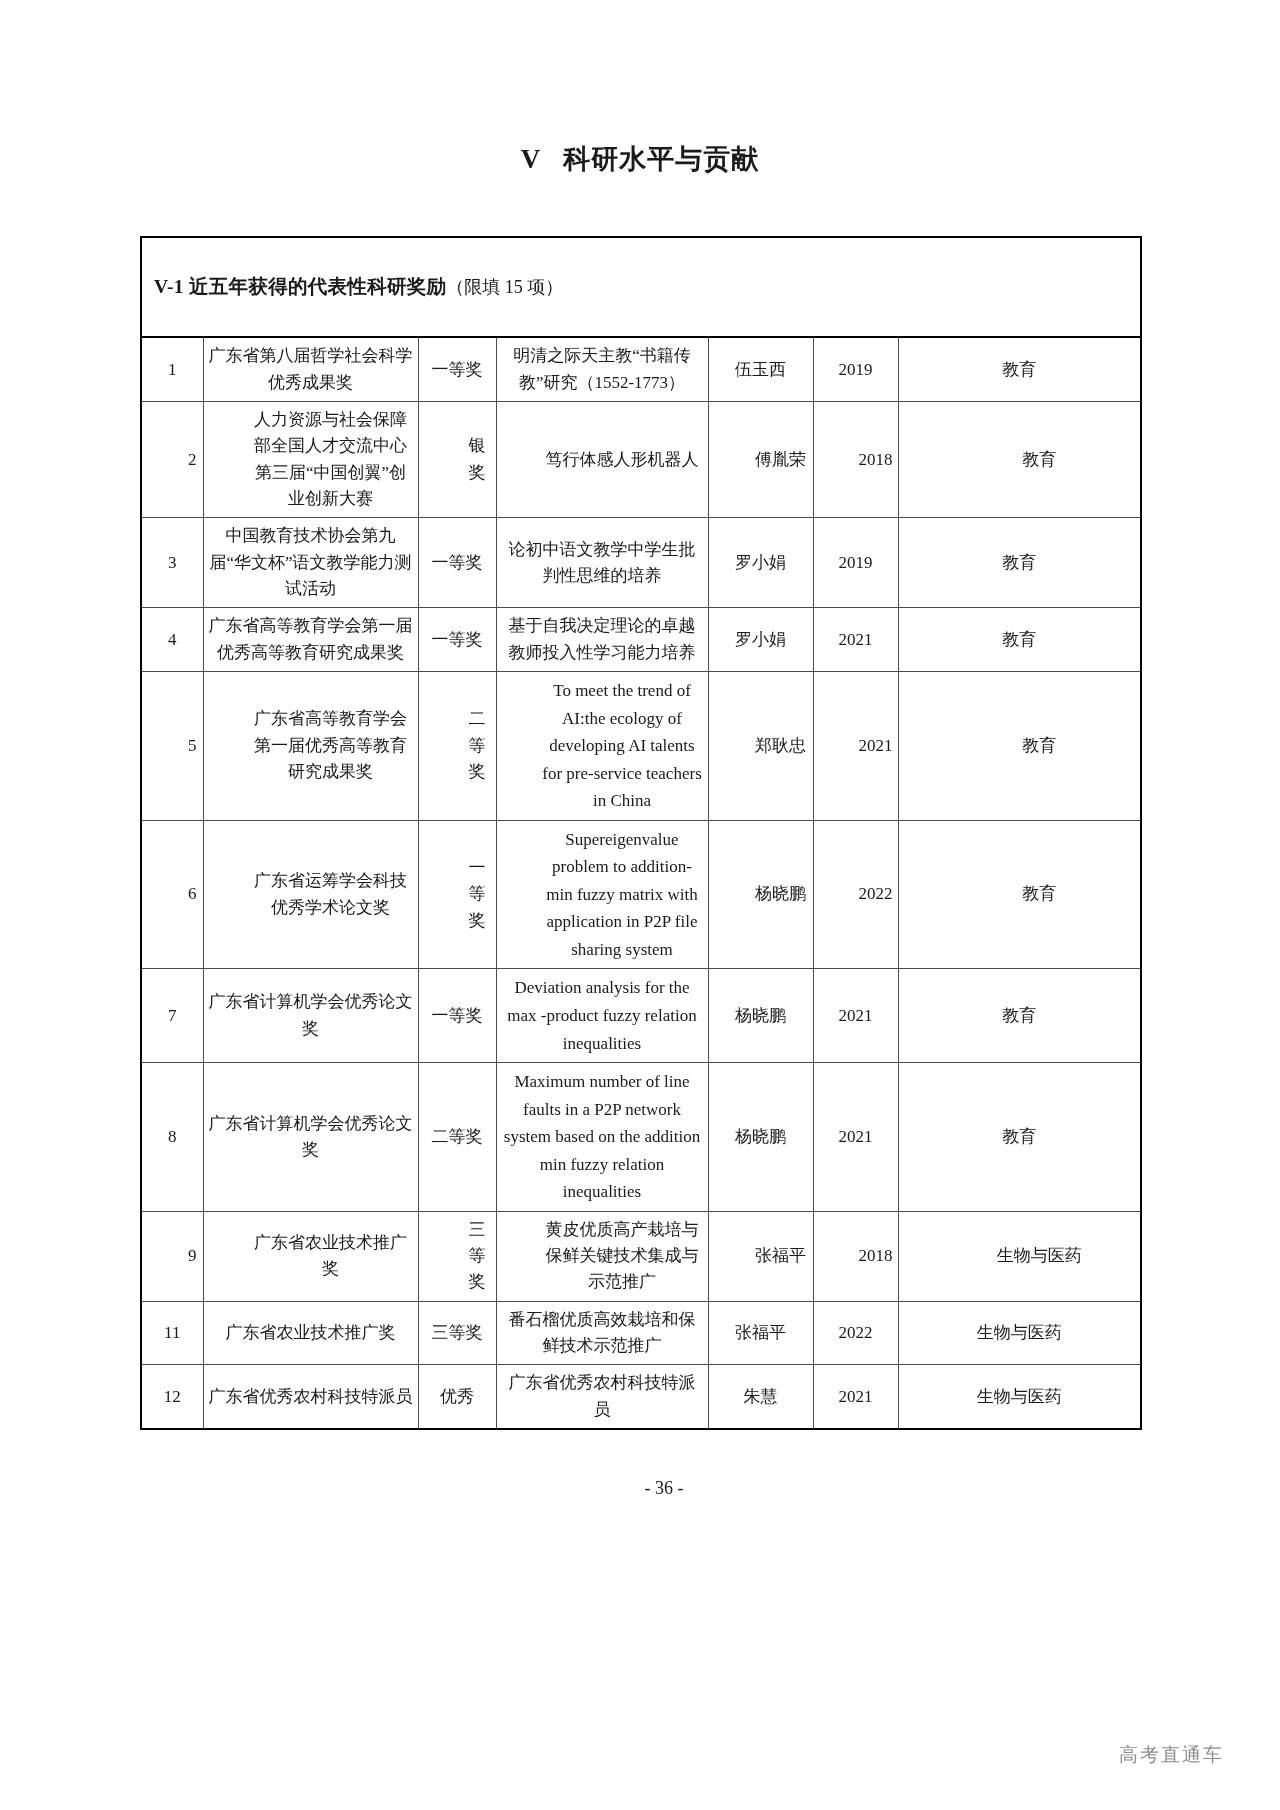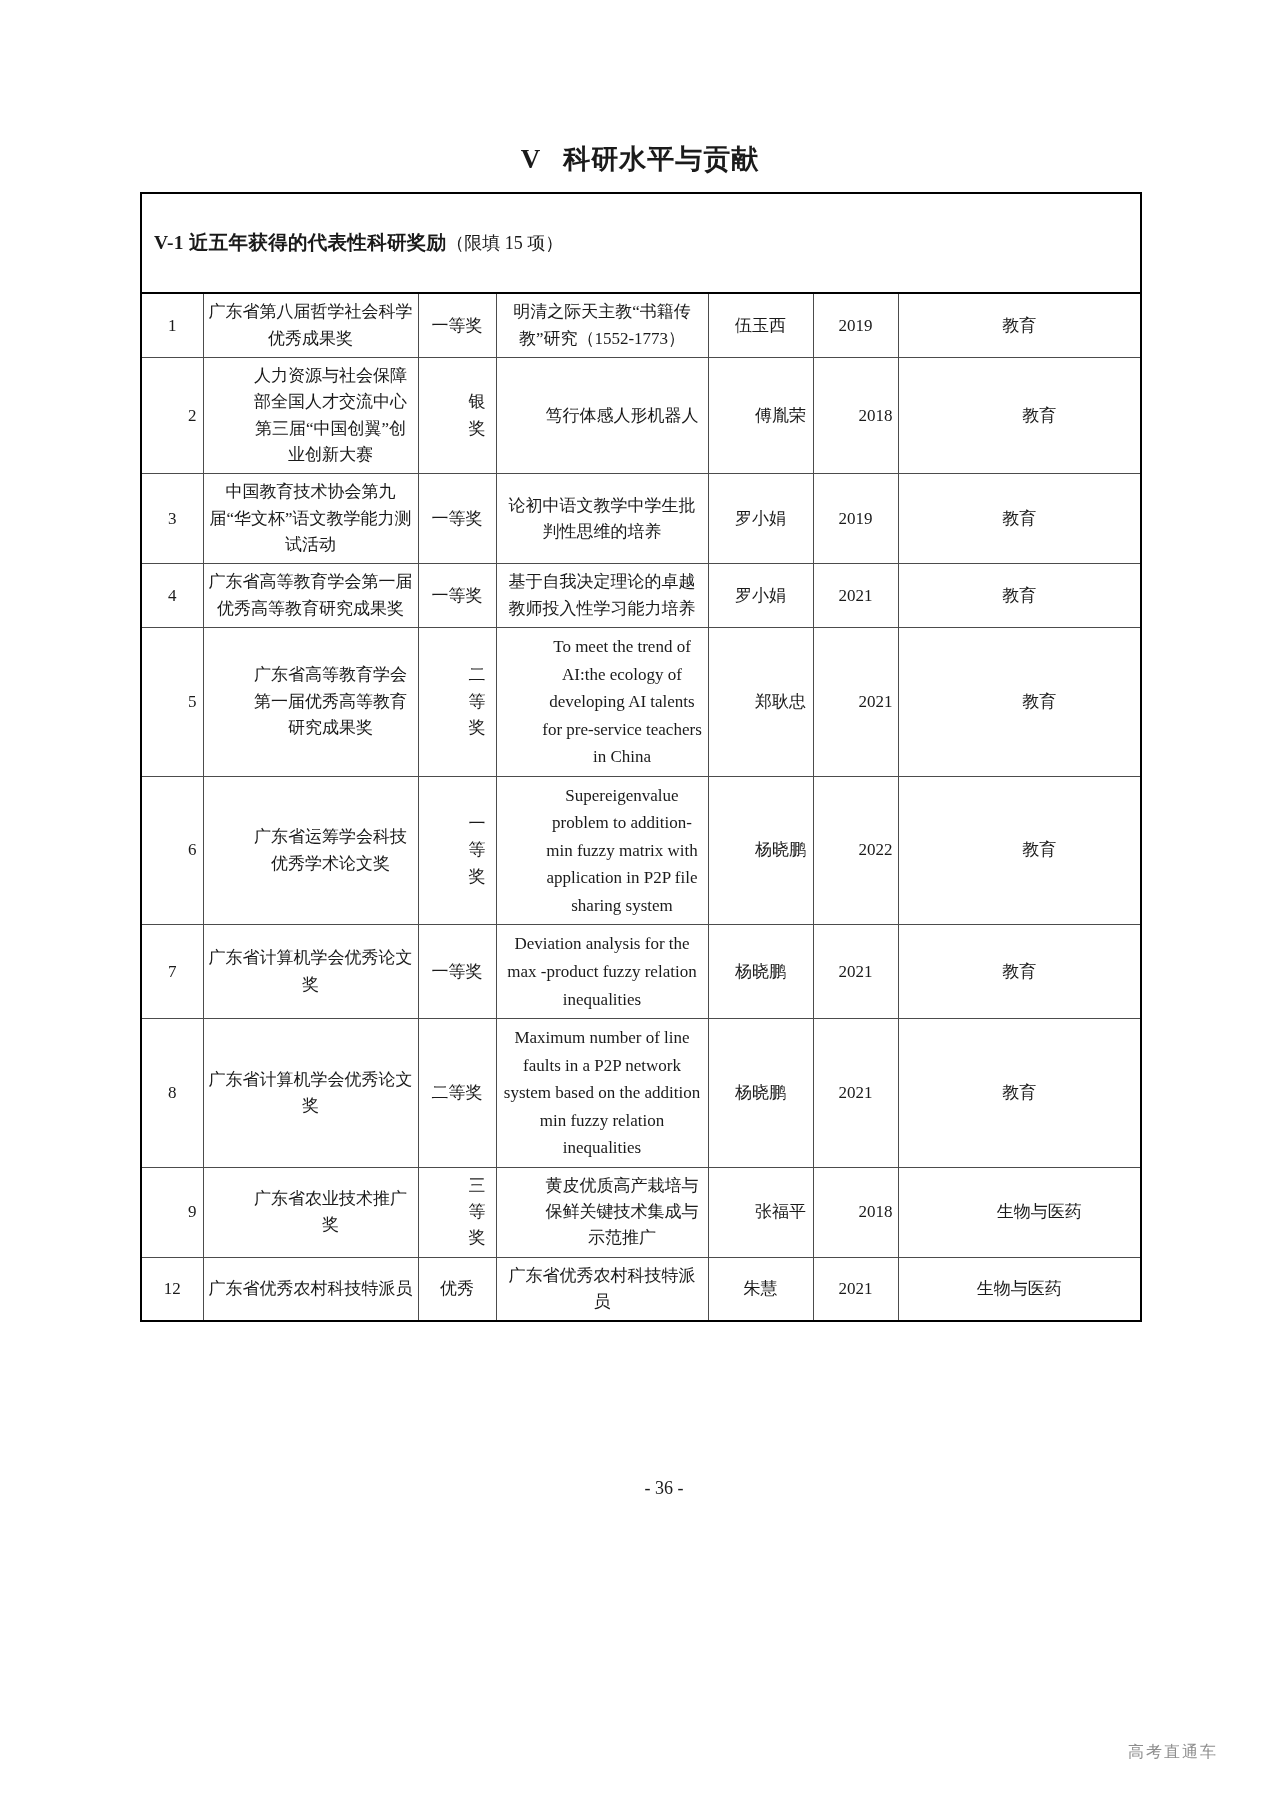--- a/index.html
+++ b/index.html
@@ -44,20 +44,21 @@
   .table-wrap {
     margin: 0 auto;
     width: 1000px;
     padding-top: 17px;
   }
   table.awards {
     width: 1000px;
     border-collapse: collapse;
     table-layout: fixed;
     border: 2.5px solid #000;
+    margin-top: 44px;
   }
   table.awards td,
   table.awards th {
     border: 1px solid #4c4c4c;
     padding: 5px 4px;
     vertical-align: middle;
     text-align: center;
     font-size: 17px;
     line-height: 1.55;
     font-weight: normal;
@@ -104,23 +105,23 @@
     left: 0;
     right: 0;
     top: 1478px;
     text-align: center;
     font-size: 18px;
     color: #1a1a1a;
     margin-left: 48px;
   }
   .watermark {
     position: absolute;
-    right: 62px;
+    right: 56px;
     top: 1742px;
-    font-size: 16px;
+    font-size: 19px;
     color: #8d8d8d;
     letter-spacing: 2px;
     font-family: "Liberation Sans", "DejaVu Sans", sans-serif;
   }
 </style>
 </head>
 <body>
 
 <div class="page">
 
@@ -220,20 +221,29 @@
           <tr class="thick-top">
             <td class="cell-no">9</td>
             <td class="cell-cat">广东省农业技术推广奖</td>
             <td class="cell-level">三等奖</td>
             <td class="cell-project">黄皮优质高产栽培与保鲜关键技术集成与示范推广</td>
             <td class="cell-person">张福平</td>
             <td class="cell-year">2018</td>
             <td class="cell-subject">生物与医药</td>
           </tr>
           <tr>
+            <td class="cell-no">11</td>
+            <td class="cell-cat">广东省农业技术推广奖</td>
+            <td class="cell-level">三等奖</td>
+            <td class="cell-project">番石榴优质高效栽培和保鲜技术示范推广</td>
+            <td class="cell-person">张福平</td>
+            <td class="cell-year">2022</td>
+            <td class="cell-subject">生物与医药</td>
+          </tr>
+          <tr>
             <td class="cell-no">12</td>
             <td class="cell-cat">广东省优秀农村科技特派员</td>
             <td class="cell-level">优秀</td>
             <td class="cell-project">广东省优秀农村科技特派员</td>
             <td class="cell-person">朱慧</td>
             <td class="cell-year">2021</td>
             <td class="cell-subject">生物与医药</td>
           </tr>
         </tbody>
     </table>

